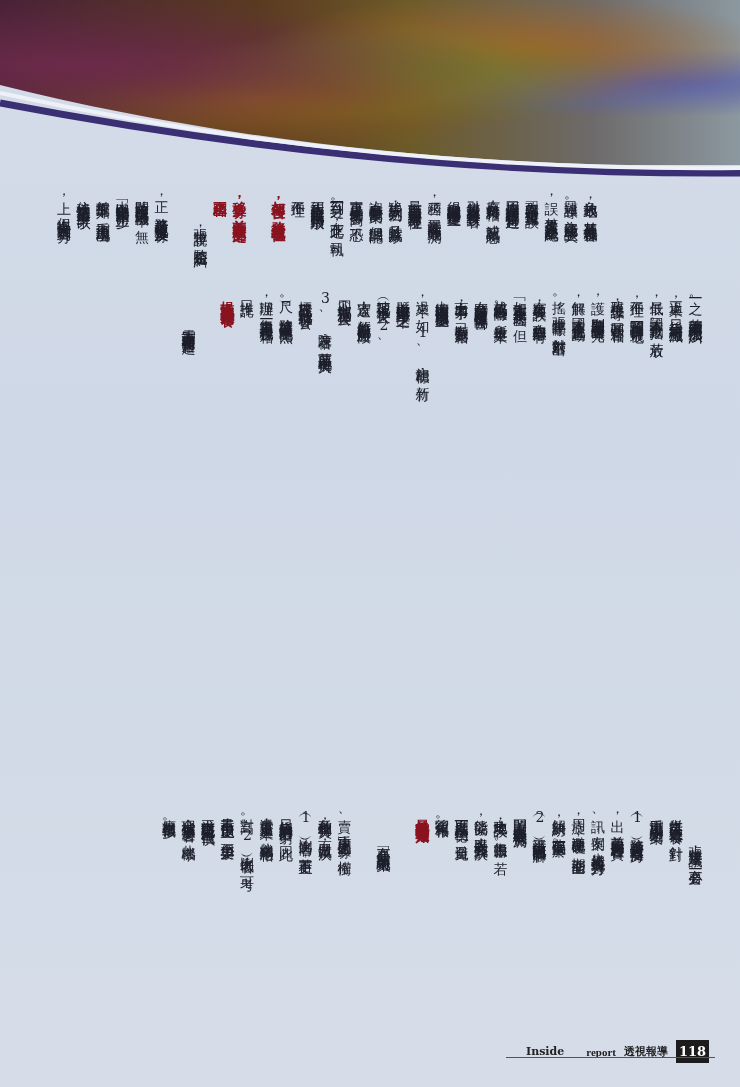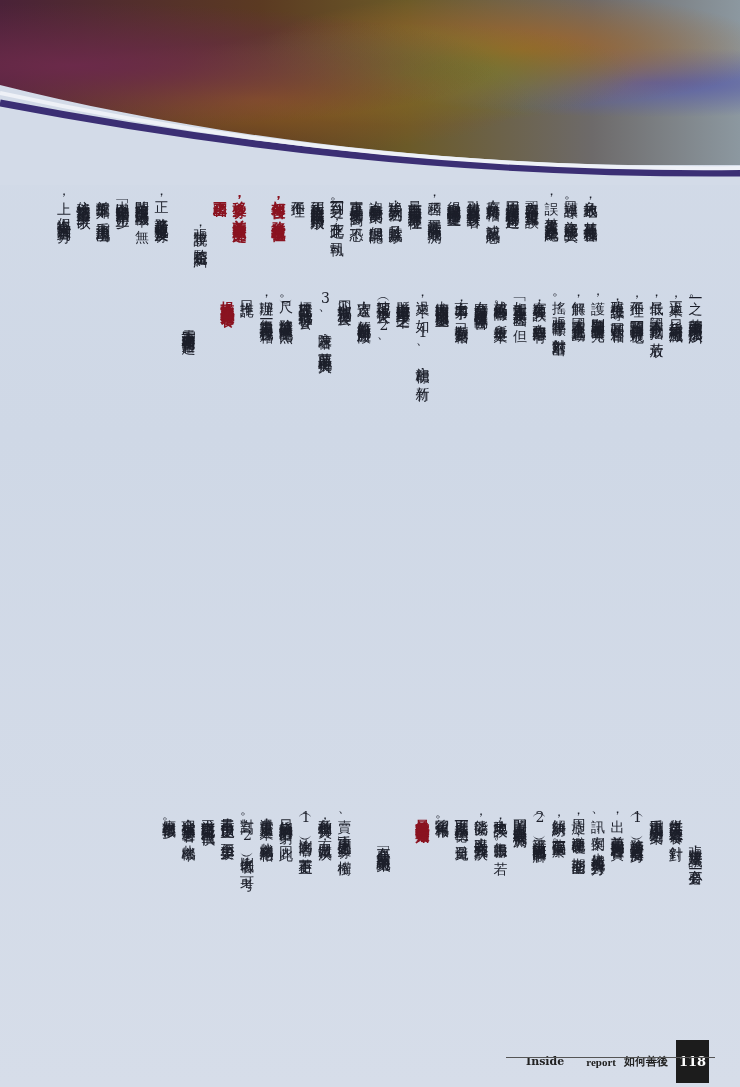--- a/index.html
+++ b/index.html
@@ -45,21 +45,21 @@
 
   .footer {
     position: absolute; left: 478px; top: 1040px;
     font-family: "DejaVu Serif", serif; font-weight: bold; font-size: 11px; color: #222;
     display: flex; align-items: center; gap: 8px; margin-left: 48px;
   }
   .footer .rule {
     position: absolute; left: -20px; right: -6px; top: 17px; height: 1px; background: #555;
   }
   .footer .pg {
-    background: #1c1c1c; color: #ffffff; padding: 14px 3px; font-size: 13px;
+    background: #1c1c1c; color: #ffffff; padding: 4px 3px; font-size: 13px;
   }
 </style>
 </head>
 <body>
 
 <div class="page">
 
   <div class="banner"></div>
   <svg class="swoosh" viewBox="0 0 740 110" preserveAspectRatio="none">
     <path d="M0,10 C200,60 450,95 740,90 L740,110 L0,110 Z" fill="#d3dbe8"></path>
@@ -154,16 +154,16 @@
       <p>量不再加以更正，但至少須要</p>
       <p>求平白獲地者付出一些代價，</p>
       <p>合理補償無辜受害者，此機率</p>
       <p>應相對低很多。</p>
     </div>
 
   <div class="footer">
     <span class="rule"></span>
     <span>Inside</span>
     <span style="margin-left:14px;font-family:Liberation Serif, serif;">report</span>
-    <span>如何善後</span>
+    <span>透視報導</span>
     <span class="pg">118</span>
   </div>
 </div>
 
 </body></html>

